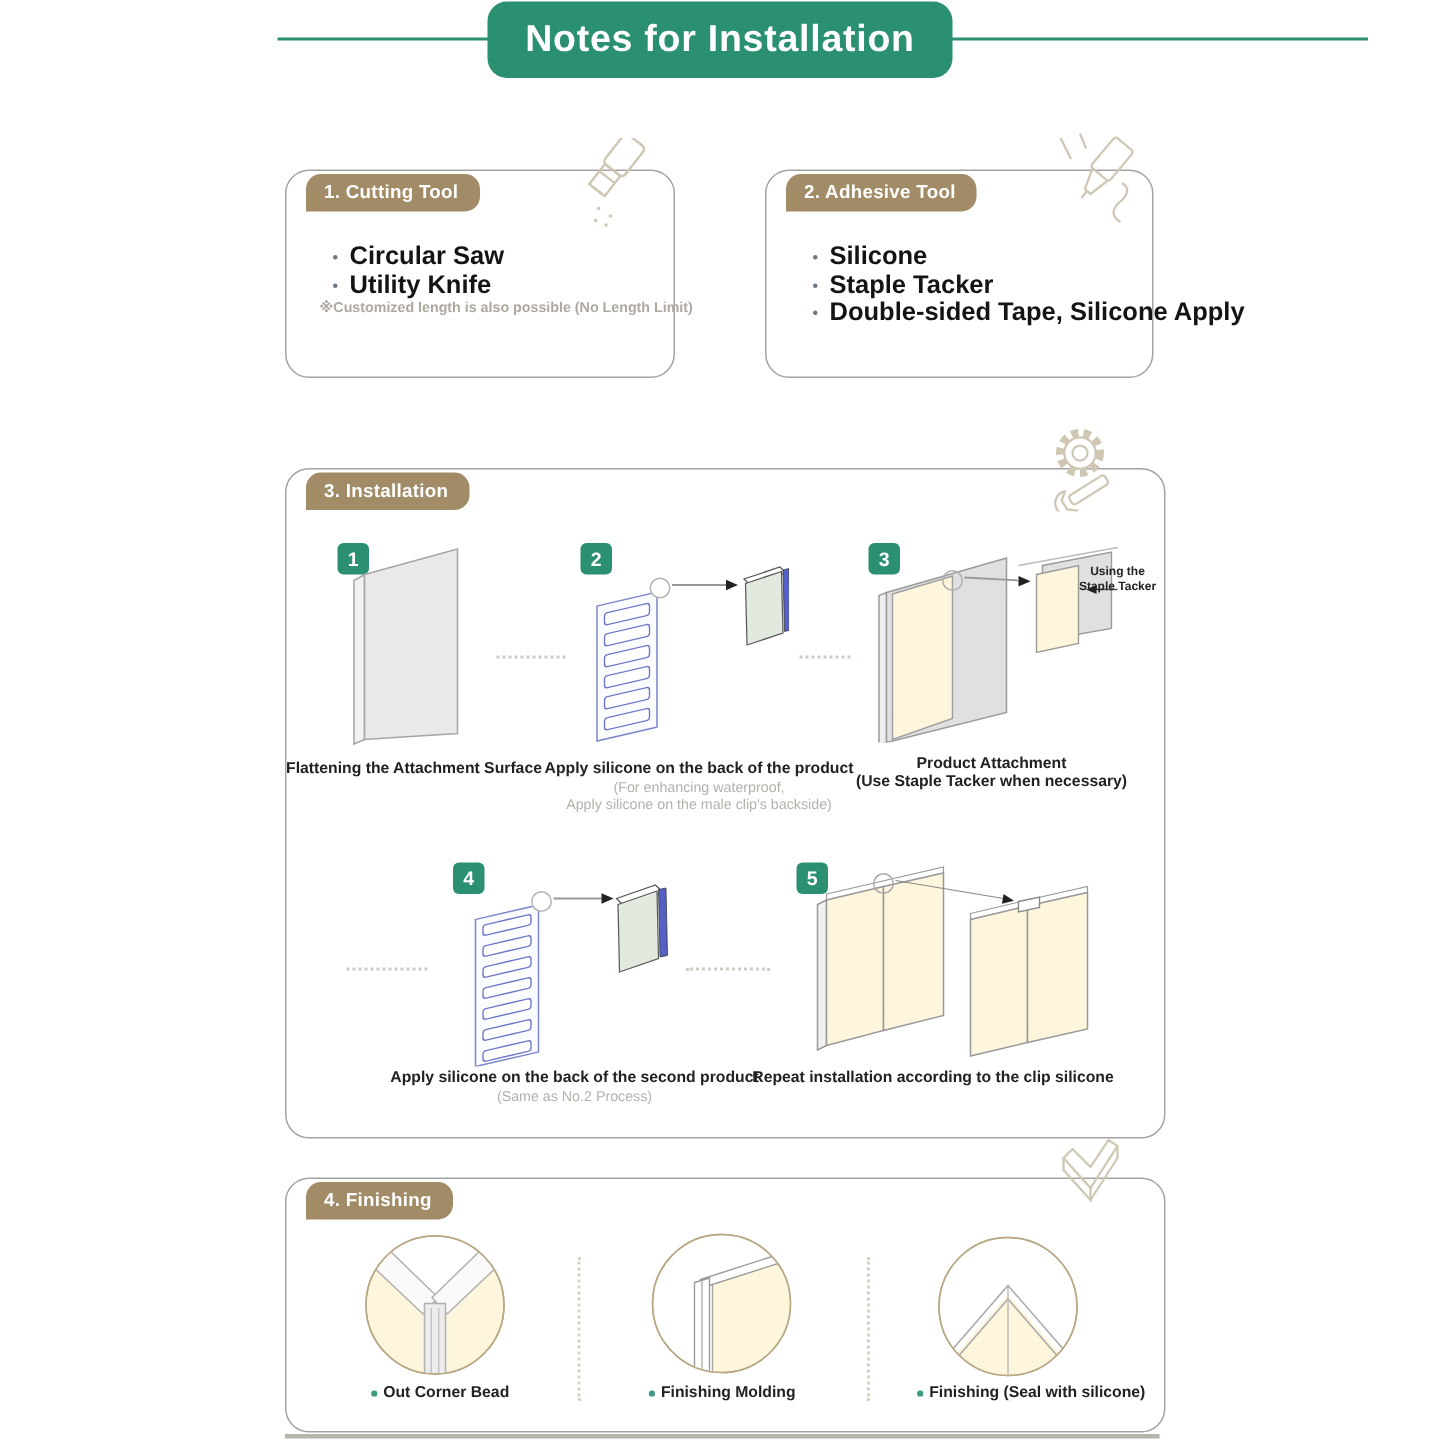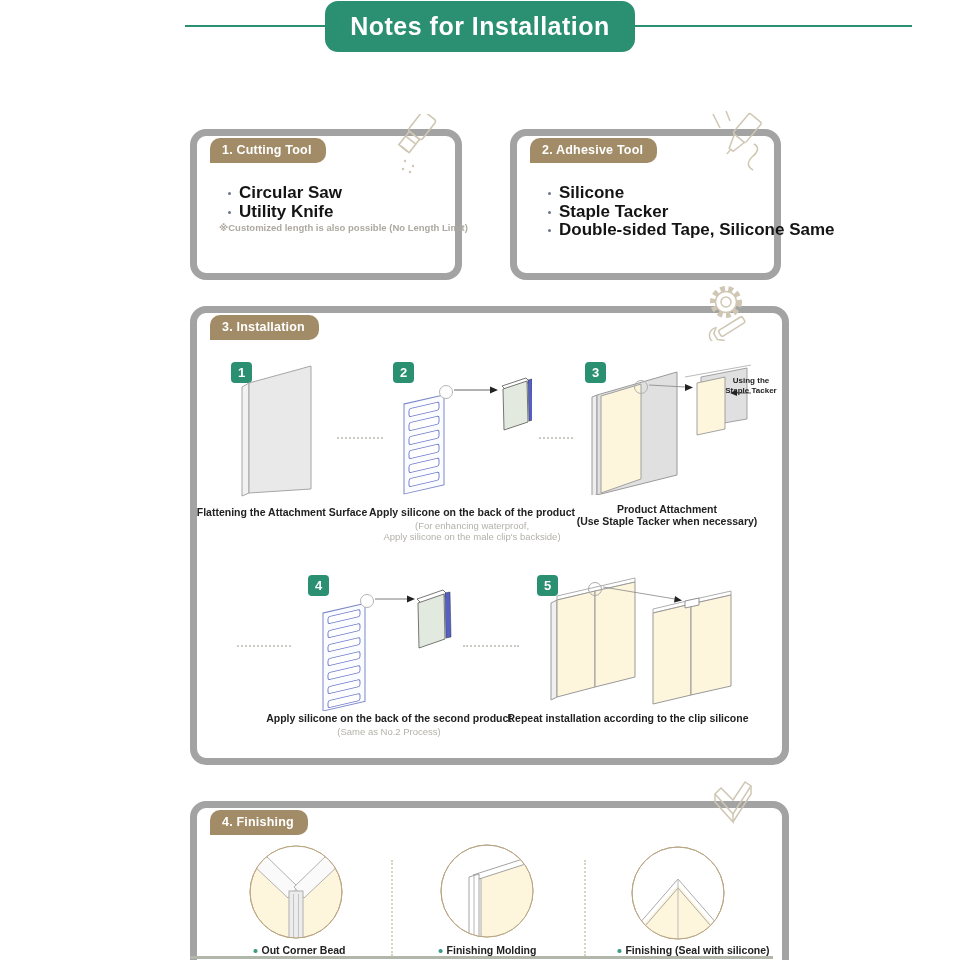--- a/index.html
+++ b/index.html
@@ -3,21 +3,21 @@
 <meta charset="utf-8">
 <style>
   html,body{margin:0;padding:0;background:#fff;}
   .canvas{position:relative;width:960px;height:960px;background:#fff;overflow:hidden;
           font-family:"Liberation Sans","DejaVu Sans",sans-serif;}
   
   .top-line{position:absolute;left:185px;top:25px;width:727px;height:0;border-top:2px solid #2b9072;}
   .pill{position:absolute;left:325px;top:1px;width:310px;height:51px;background:#2b9072;border-radius:13px;
         color:#fff;font-size:25px;font-weight:bold;text-align:center;line-height:51px;letter-spacing:.5px;}
   
-  .card{position:absolute;border:7px solid #a3a3a3;border-radius:16px;background:#fff;margin-top:16px;}
+  .card{position:absolute;border:1px solid #a3a3a3;border-radius:16px;background:#fff;}
   .badge{position:absolute;left:13px;top:2px;background:#a28c67;color:#fff;font-weight:bold;font-size:12.5px;
          padding:5px 14px 6px 12px;border-radius:10px 10px 10px 0;letter-spacing:.2px;white-space:nowrap;}
   .tool-list{position:absolute;left:30px;top:48px;list-style:none;margin:0;padding:0;}
   .tool-list li{font-size:17px;font-weight:bold;color:#141414;line-height:18.5px;position:relative;padding-left:12px;white-space:nowrap;}
   .tool-list li::before{content:'';position:absolute;left:1px;top:8px;width:3px;height:3px;border-radius:50%;background:#66788a;}
   .note{position:absolute;left:22px;top:86px;font-size:9.5px;font-weight:bold;color:#ada9a0;white-space:nowrap;}
   
   .step-badge{position:absolute;width:21px;height:21px;background:#2b8f72;color:#fff;font-weight:bold;font-size:13px;
               text-align:center;line-height:21px;border-radius:4px;}
   .caption{position:absolute;font-size:10.5px;font-weight:bold;color:#222;transform:translateX(-50%);white-space:nowrap;}
@@ -70,25 +70,25 @@
       <g transform="rotate(40 34 28)">
         <rect x="26" y="2" width="16" height="26" rx="2"></rect>
         <path d="M28 28 L33 42 L38 42 L41 28"></path>
         <line x1="35" y1="42" x2="35" y2="48"></line>
       </g>
       <path d="M49 34 c7 4 2 10 -2 13 c-4 4 -6 9 1 13"></path>
     </svg>
     <ul class="tool-list">
       <li>Silicone</li>
       <li>Staple Tacker</li>
-      <li>Double-sided Tape, Silicone Same</li>
+      <li>Double-sided Tape, Silicone Apply</li>
     </ul>
   </div>
 
-  <div class="card" style="left:190px;top:290px;width:585px;height:445px;">
+  <div class="card" style="left:190px;top:312px;width:585px;height:445px;">
     <div class="badge">3. Installation</div>
     <svg class="icon" style="left:505px;top:-30px;" width="54" height="58" viewBox="0 0 54 58" fill="none" stroke="#cfc7b3" stroke-width="1.5">
       <circle cx="24" cy="19" r="13" stroke-dasharray="4.5 3.4" stroke-width="6"></circle>
       <circle cx="24" cy="19" r="10.5" fill="#fff"></circle>
       <circle cx="24" cy="19" r="5"></circle>
       <g transform="rotate(-32 30 44)">
         <rect x="16" y="40" width="28" height="7" rx="2"></rect>
         <path d="M16 36 a8 8 0 1 0 0 15 l-5 -4 v-7 z"></path>
       </g>
     </svg>

